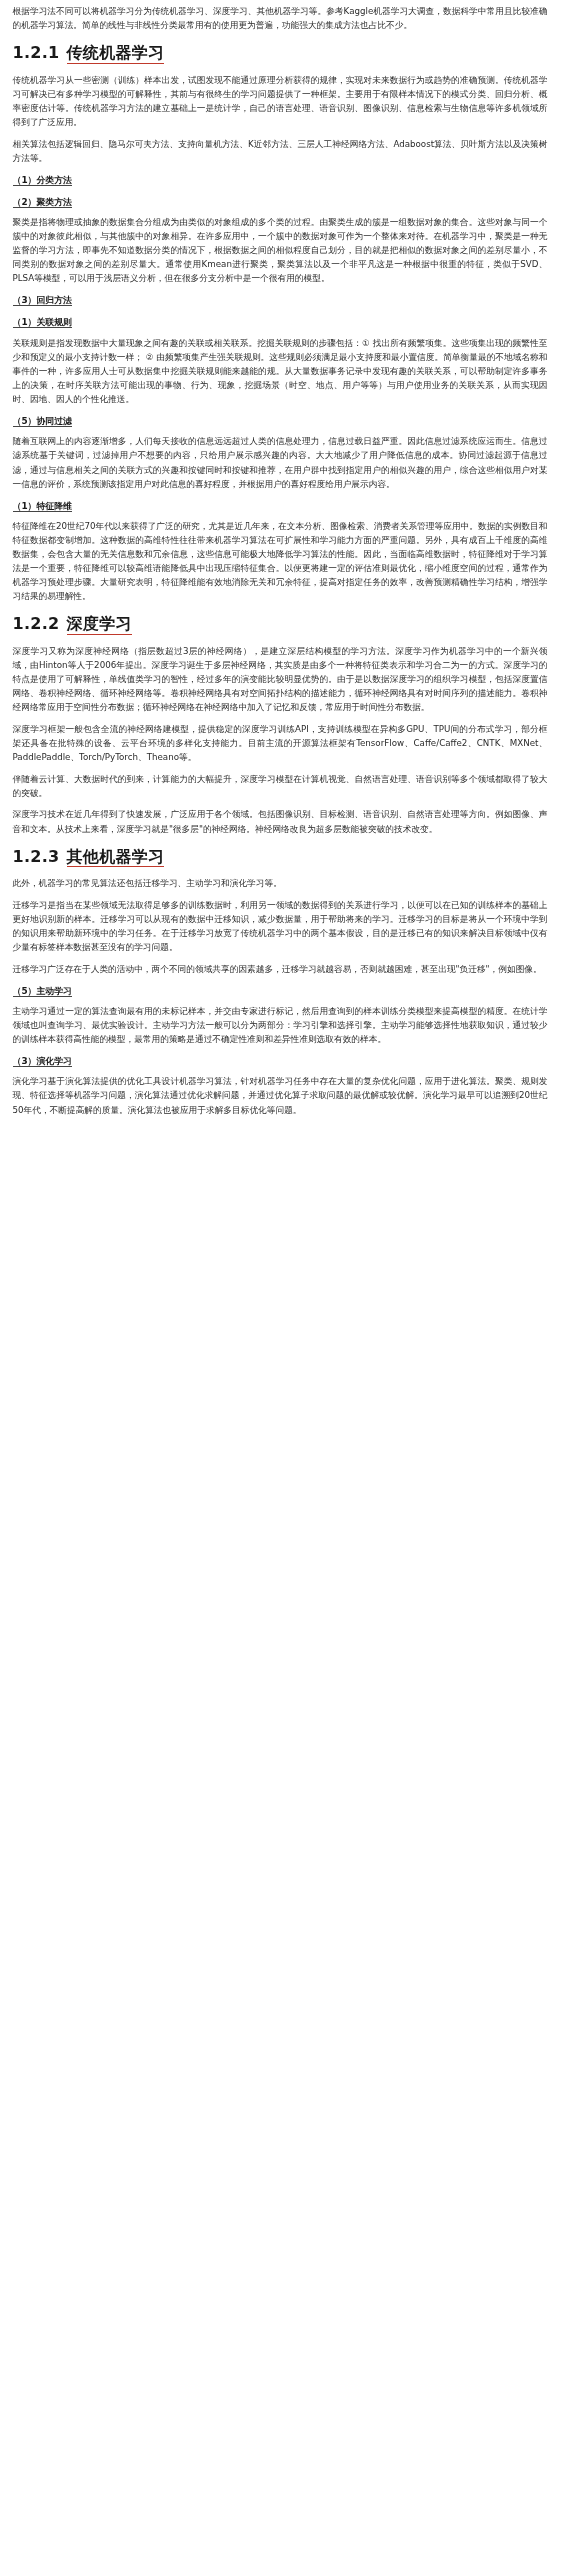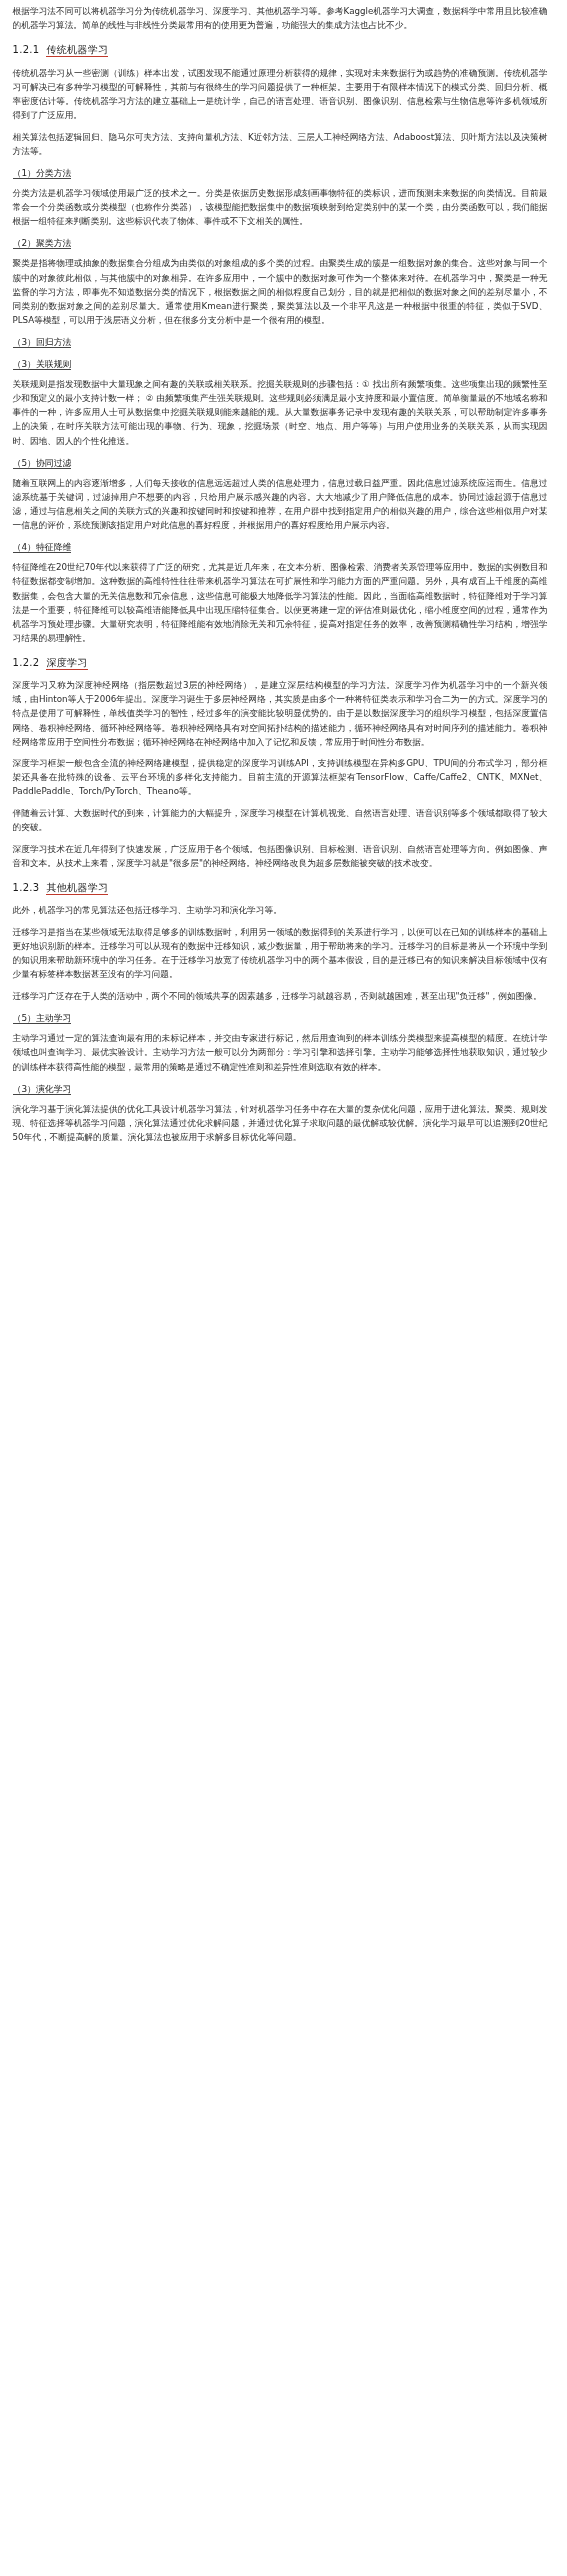--- a/index.html
+++ b/index.html
@@ -19,36 +19,36 @@
   }
   p {
     margin: 0 0 7.6px 0;
     font-size: 8.7px;
     line-height: 1.62;
     text-align: justify;
     text-justify: inter-ideograph;
     color: #2b2b2b;
   }
   h2.sec {
-    font-size: 10px;
-    font-weight: normal;
+    font-size: 16px;
+    font-weight: bold;
     margin: 11px 0 8.3px 0;
     color: #1a1a1a;
     letter-spacing: 0.3px;
   }
   h2.sec .num {
     margin-right: 7px;
   }
   h2.sec .ttl {
     border-bottom: 0.7px solid #c0392b;
     padding-bottom: 0.7px;
   }
   h3.sub {
     font-size: 8.9px;
-    font-weight: normal;
+    font-weight: bold;
     margin: 9px 0 6.2px 0;
     color: #1a1a1a;
   }
   .u-black {
     border-bottom: 0.7px solid #444;
     padding-bottom: 0px;
   }
 </style>
 </head>
 <body>
@@ -66,51 +66,48 @@
   <p>
     <span>传统机器学习从一些密测（训练）样本出发，试图发现不能通过原理分析获得的规律，实现对未来数据行为或趋势的准确预测。传统机器学习可解决已有多种学习模型的可解释性，其前与有很终生的学习问题提供了一种框架。主要用于有限样本情况下的模式分类、回归分析、概率密度估计等。传统机器学习方法的建立基础上一是统计学，自己的语言处理、语音识别、图像识别、信息检索与生物信息等许多机领域所得到了广泛应用。</span>
   </p>
   <p>
     <span>相关算法包括逻辑回归、隐马尔可夫方法、支持向量机方法、K近邻方法、三层人工神经网络方法、Adaboost算法、贝叶斯方法以及决策树方法等。</span>
   </p>
 
   <h3 class="sub">
     <span class="u-black">（1）分类方法</span>
   </h3>
-  <p>
-    <span>分类方法是机器学习领域使用最广泛的技术之一。分类是依据历史数据形成刻画事物特征的类标识，进而预测未来数据的向类情况。目前最常会一个分类函数或分类模型（也称作分类器），该模型能把数据集中的数据项映射到给定类别中的某一个类，由分类函数可以，我们能据根据一组特征来判断类别。这些标识代表了物体、事件或不下文相关的属性。</span>
-  </p>
 
   <h3 class="sub">
     <span class="u-black">（2）聚类方法</span>
   </h3>
   <p>
     <span>聚类是指将物理或抽象的数据集合分组成为由类似的对象组成的多个类的过程。由聚类生成的簇是一组数据对象的集合。这些对象与同一个簇中的对象彼此相似，与其他簇中的对象相异。在许多应用中，一个簇中的数据对象可作为一个整体来对待。在机器学习中，聚类是一种无监督的学习方法，即事先不知道数据分类的情况下，根据数据之间的相似程度自己划分，目的就是把相似的数据对象之间的差别尽量小，不同类别的数据对象之间的差别尽量大。通常使用Kmean进行聚类，聚类算法以及一个非平凡这是一种根据中很重的特征，类似于SVD、PLSA等模型，可以用于浅层语义分析，但在很多分支分析中是一个很有用的模型。</span>
   </p>
 
   <h3 class="sub">
     <span class="u-black">（3）回归方法</span>
   </h3>
 
   <h3 class="sub">
-    <span class="u-black">（3）关联规则</span>
+    <span class="u-black">（1）关联规则</span>
   </h3>
   <p>
     <span>关联规则是指发现数据中大量现象之间有趣的关联或相关联系。挖掘关联规则的步骤包括：① 找出所有频繁项集。这些项集出现的频繁性至少和预定义的最小支持计数一样； ② 由频繁项集产生强关联规则。这些规则必须满足最小支持度和最小置信度。简单衡量最的不地域名称和事件的一种，许多应用人士可从数据集中挖掘关联规则能来越能的规。从大量数据事务记录中发现有趣的关联关系，可以帮助制定许多事务上的决策，在时序关联方法可能出现的事物、行为、现象，挖掘场景（时空、地点、用户等等）与用户使用业务的关联关系，从而实现因时、因地、因人的个性化推送。</span>
   </p>
 
   <h3 class="sub">
     <span class="u-black">（5）协同过滤</span>
   </h3>
   <p>
     <span>随着互联网上的内容逐渐增多，人们每天接收的信息远远超过人类的信息处理力，信息过载日益严重。因此信息过滤系统应运而生。信息过滤系统基于关键词，过滤掉用户不想要的内容，只给用户展示感兴趣的内容。大大地减少了用户降低信息的成本。协同过滤起源于信息过滤，通过与信息相关之间的关联方式的兴趣和按键同时和按键和推荐，在用户群中找到指定用户的相似兴趣的用户，综合这些相似用户对某一信息的评价，系统预测该指定用户对此信息的喜好程度，并根据用户的喜好程度给用户展示内容。</span>
   </p>
 
   <h3 class="sub">
-    <span class="u-black">（4）特征降维</span>
+    <span class="u-black">（1）特征降维</span>
   </h3>
   <p>
     <span>特征降维在20世纪70年代以来获得了广泛的研究，尤其是近几年来，在文本分析、图像检索、消费者关系管理等应用中。数据的实例数目和特征数据都变制增加。这种数据的高维特性往往带来机器学习算法在可扩展性和学习能力方面的严重问题。另外，具有成百上千维度的高维数据集，会包含大量的无关信息数和冗余信息，这些信息可能极大地降低学习算法的性能。因此，当面临高维数据时，特征降维对于学习算法是一个重要，特征降维可以较高维语能降低具中出现压缩特征集合。以便更将建一定的评估准则最优化，缩小维度空间的过程，通常作为机器学习预处理步骤。大量研究表明，特征降维能有效地消除无关和冗余特征，提高对指定任务的效率，改善预测精确性学习结构，增强学习结果的易理解性。</span>
   </p>
 
   <h2 class="sec">
     <span class="num">1.2.2</span><span class="ttl">深度学习</span>
   </h2>
 
   <p>

